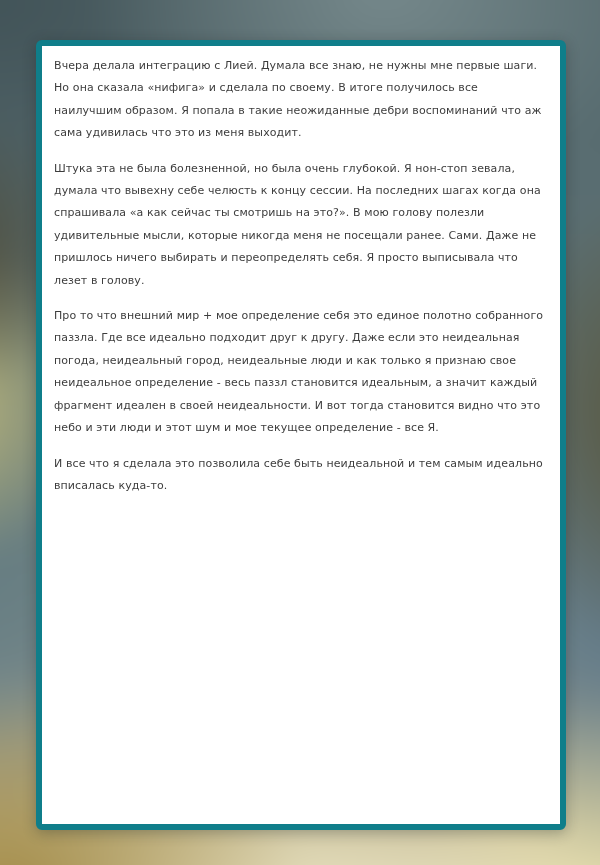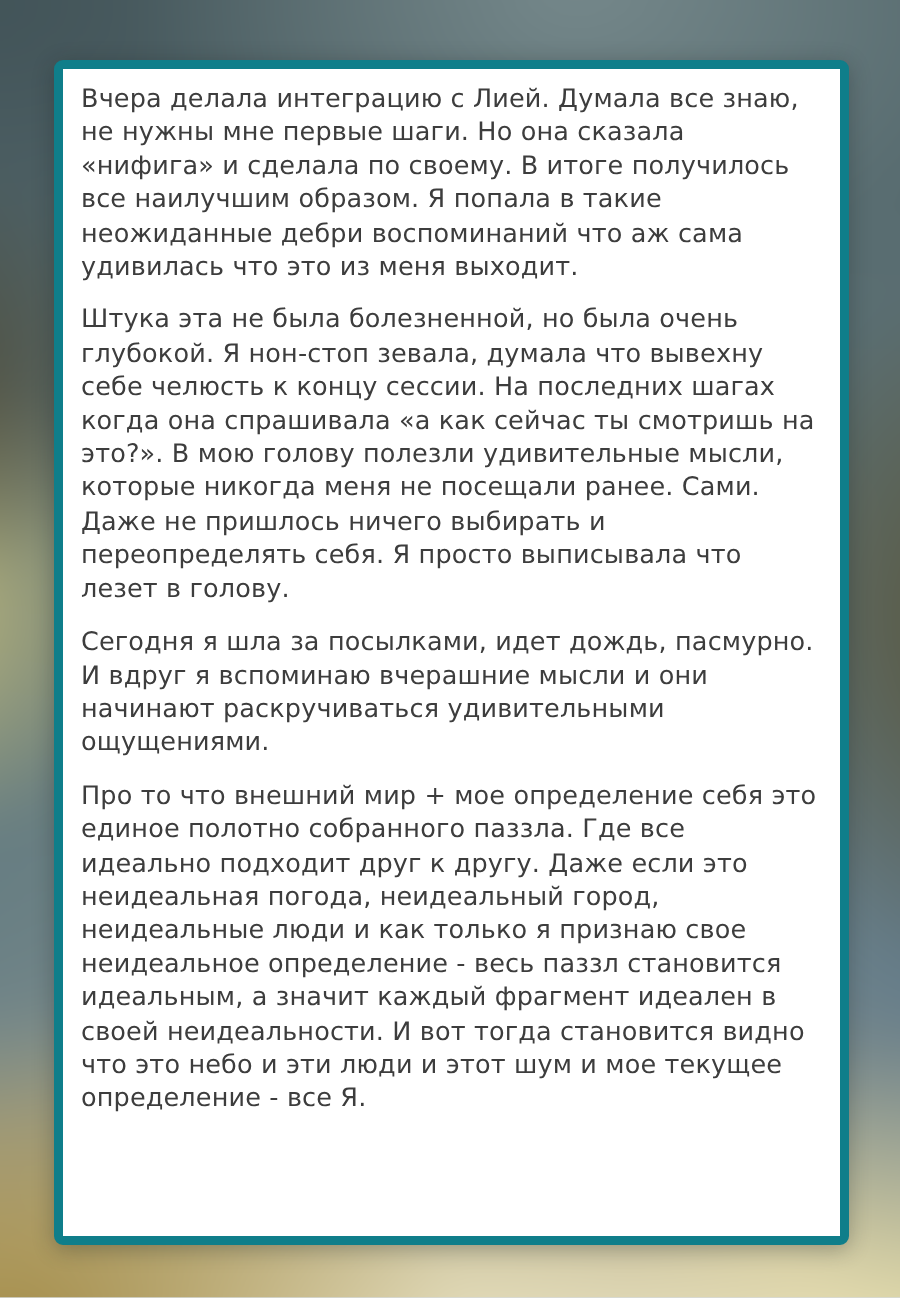--- a/index.html
+++ b/index.html
@@ -44,21 +44,21 @@
     box-sizing: border-box;
     background: #ffffff;
     border: 6px solid #0f7e8a;
     border-radius: 6px;
     padding: 9px 12px;
     box-shadow: 0 3px 14px rgba(20,30,30,0.30);
     overflow: hidden;
   }
   .para {
     margin: 0 0 13px 0;
-    font-size: 17px;
+    font-size: 11px;
     line-height: 22.4px;
     color: #3d3d3d;
     letter-spacing: 0.1px;
   }
   .para:last-child { margin-bottom: 0; }
   
   .emoji {
     position: relative;
     display: inline-block;
     width: 19px;
@@ -93,16 +93,16 @@
 </style>
 </head>
 <body>
 
 <div class="stage">
   <div class="bg"></div>
 
   <div class="card" style="border-color: rgb(15, 126, 138); background: rgb(255, 255, 255); color: rgb(61, 61, 61);">
     <p class="para">Вчера делала интеграцию с Лией. Думала все знаю, не нужны мне первые шаги. Но она сказала «нифига» и сделала по своему. В итоге получилось все наилучшим образом. Я попала в такие неожиданные дебри воспоминаний что аж сама удивилась что это из меня выходит.</p>
     <p class="para">Штука эта не была болезненной, но была очень глубокой. Я нон-стоп зевала, думала что вывехну себе челюсть к концу сессии. На последних шагах когда она спрашивала «а как сейчас ты смотришь на это?». В мою голову полезли удивительные мысли, которые никогда меня не посещали ранее. Сами. Даже не пришлось ничего выбирать и переопределять себя. Я просто выписывала что лезет в голову.</p>
-    <p class="para">Сегодня я шла за посылками, идет дождь, пасмурно. И вдруг я вспоминаю вчерашние мысли и они начинают раскручиваться удивительными ощущениями.</p>
     <p class="para">Про то что внешний мир + мое определение себя это единое полотно собранного паззла. Где все идеально подходит друг к другу. Даже если это неидеальная погода, неидеальный город, неидеальные люди и как только я признаю свое неидеальное определение - весь паззл становится идеальным, а значит каждый фрагмент идеален в своей неидеальности. И вот тогда становится видно что это небо и эти люди и этот шум и мое текущее определение - все Я.</p>
+    <p class="para">И все что я сделала это позволила себе быть неидеальной и тем самым идеально вписалась куда-то.</p>
   </div>
 </div>
 
 </body></html>

